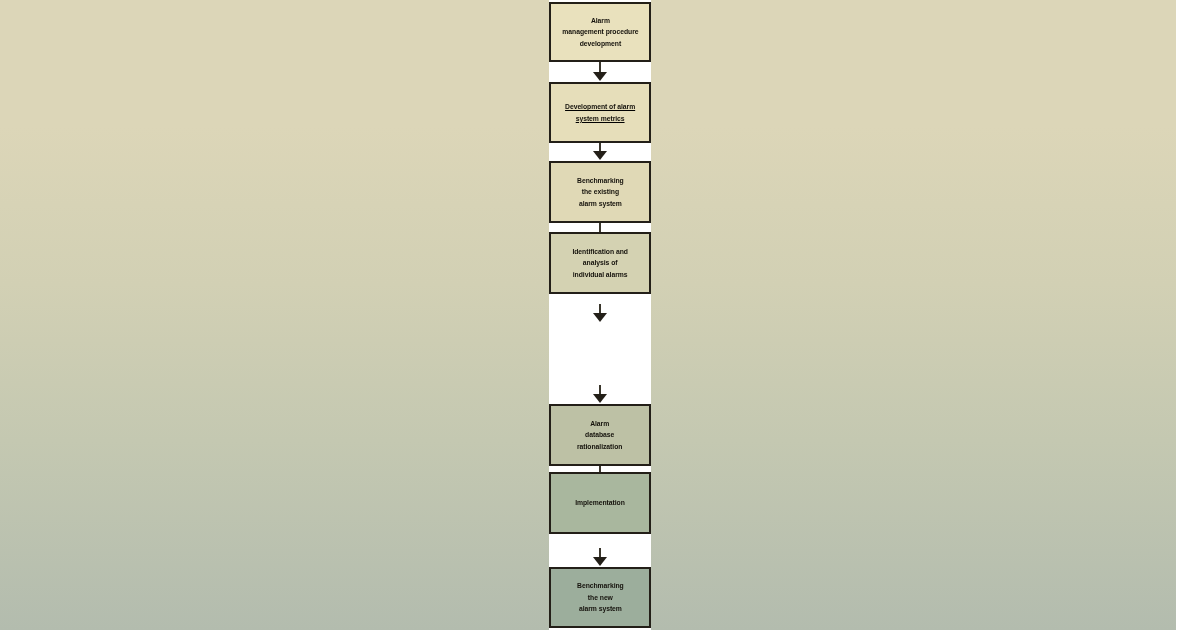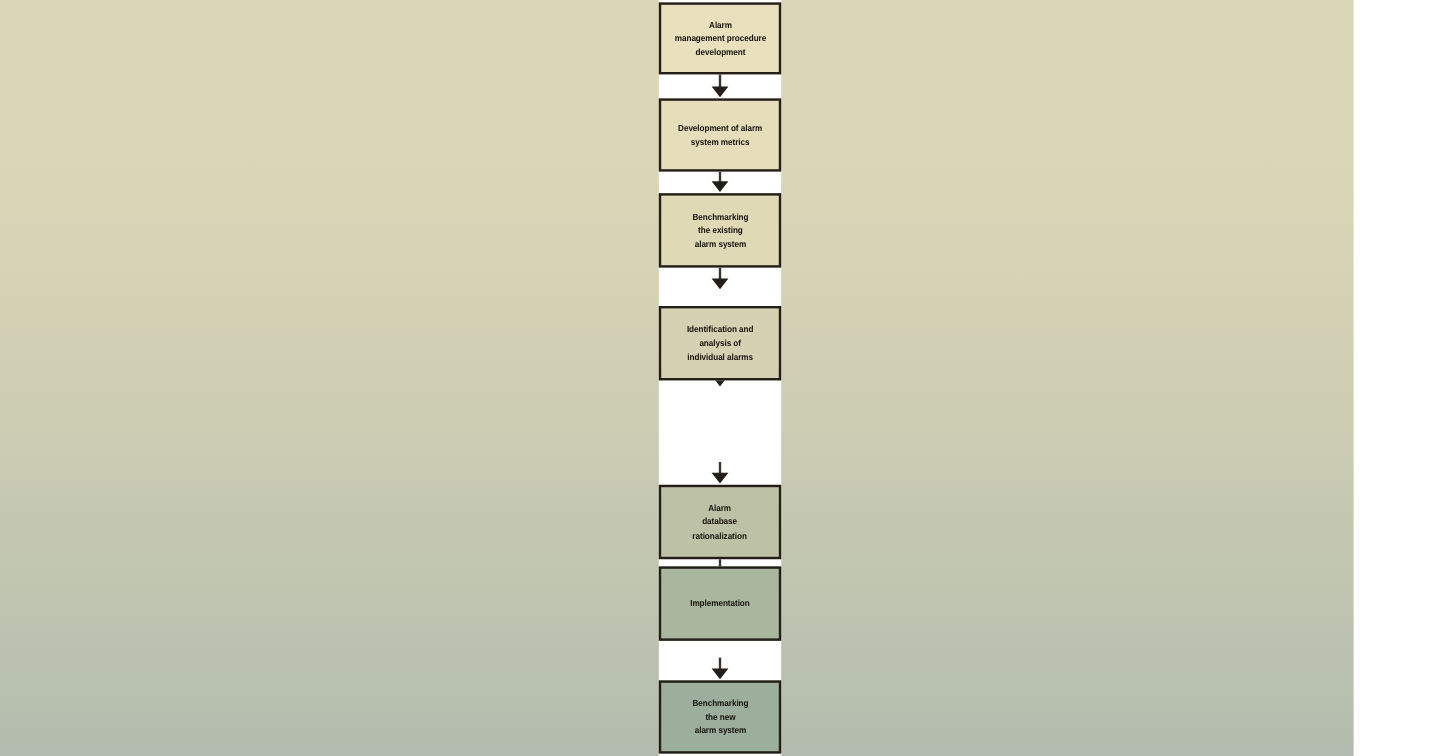--- a/index.html
+++ b/index.html
@@ -18,20 +18,21 @@
     width: 1128px;
     height: 630px;
     background: linear-gradient(to bottom,
         #ded8ba 0%,
         #dcd6b8 22%,
         #d2d0b4 45%,
         #c4c8b1 70%,
         #b7bfb0 88%,
         #b3bcae 100%);
     overflow: hidden;
+    padding-left: 48px;
   }
 
   
   #flow-column {
     position: absolute;
     left: 549px;
     top: 0px;
     width: 102px;
     height: 630px;
     background: #ffffff;
@@ -106,32 +107,32 @@
 
   <div class="connector" style="top: 548px; height: 10px;"></div>
   <div class="arrowhead" style="top: 557px; border-top-color: rgb(35, 31, 24);"></div>
 
   <div class="flow-box" style="top: 2px; height: 60px; left: 549px; width: 102px; background: rgb(233, 225, 189); border-color: rgb(35, 31, 24);">
     <span class="box-label" style="color: rgb(21, 18, 12);">Alarm
 management procedure
 development</span>
   </div>
 
-  <div class="flow-box" style="top: 82px; height: 61px; left: 549px; width: 102px; background: rgb(230, 222, 186); border-color: rgb(35, 31, 24);">
+  <div class="flow-box" style="top: 82px; height: 61px; left: 549px; width: 102px; background: rgb(230, 222, 186); border-color: rgb(35, 31, 24); text-decoration: underline;">
     <span class="box-label" style="color: rgb(21, 18, 12);">Development of alarm
 system metrics</span>
   </div>
 
   <div class="flow-box" style="top: 161px; height: 62px; left: 549px; width: 102px; background: rgb(224, 217, 182); border-color: rgb(35, 31, 24);">
     <span class="box-label" style="color: rgb(21, 18, 12);">Benchmarking
 the existing
 alarm system</span>
   </div>
 
-  <div class="flow-box" style="top: 255px; height: 62px; left: 549px; width: 102px; background: rgb(212, 210, 178); border-color: rgb(35, 31, 24);">
+  <div class="flow-box" style="top: 232px; height: 62px; left: 549px; width: 102px; background: rgb(212, 210, 178); border-color: rgb(35, 31, 24);">
     <span class="box-label" style="color: rgb(21, 18, 12);">Identification and
 analysis of
 individual alarms</span>
   </div>
 
 
   <div class="flow-box" style="top: 404px; height: 62px; left: 549px; width: 102px; background: rgb(189, 193, 165); border-color: rgb(35, 31, 24);">
     <span class="box-label" style="color: rgb(21, 18, 12);">Alarm
 database
 rationalization</span>

